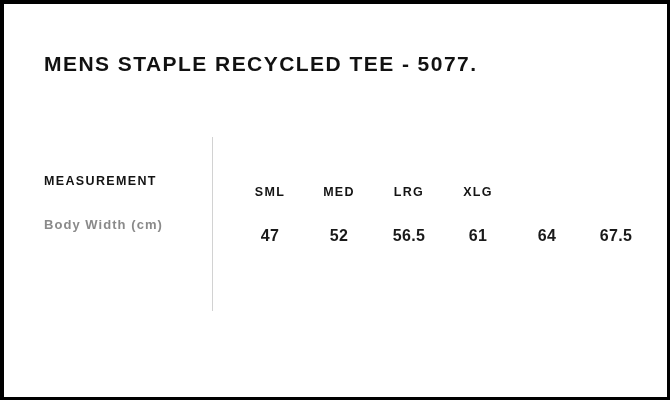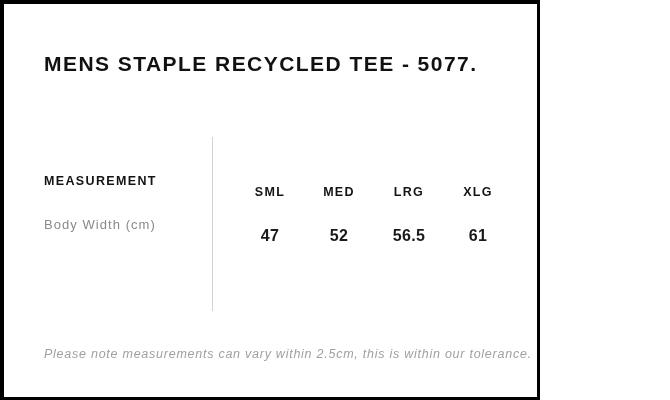--- a/index.html
+++ b/index.html
@@ -6,21 +6,21 @@
     margin: 0;
     padding: 0;
     background: #ffffff;
   }
   body {
     font-family: "Liberation Sans", sans-serif;
   }
 
   #page {
     position: relative;
-    width: 540px;
+    width: 670px;
     height: 400px;
     box-sizing: border-box;
     background: #5eead4;
     border-left: 4px solid #000000;
     border-top: 4px solid #000000;
     border-right: 3px solid #000000;
     border-bottom: 3px solid #000000;
     overflow: hidden;
   }
 
@@ -84,21 +84,21 @@
   }
   .row-header .rowlabel {
     font-size: 12.5px;
     font-weight: 700;
     letter-spacing: 1.35px;
     color: #141414;
   }
   .row-0 .rowlabel,
   .row-1 .rowlabel {
     font-size: 13px;
-    font-weight: 400;
+    font-weight: 700;
     letter-spacing: 1.05px;
     color: #8a8a8a;
   }
 
   .cell {
     position: absolute;
     top: 0;
     width: 70px;
     height: 22px;
     line-height: 22px;
@@ -167,16 +167,15 @@
         <div class="cell c1">52</div>
         <div class="cell c2">56.5</div>
         <div class="cell c3">61</div>
         <div class="cell c4">64</div>
         <div class="cell c5">67.5</div>
       </div>
 
 
     </div>
 
-    <div class="note">Please note measurements can vary within 2.5cm, this is within our tolerance.</div>
 
   </div>
 </div>
 
 </body></html>

